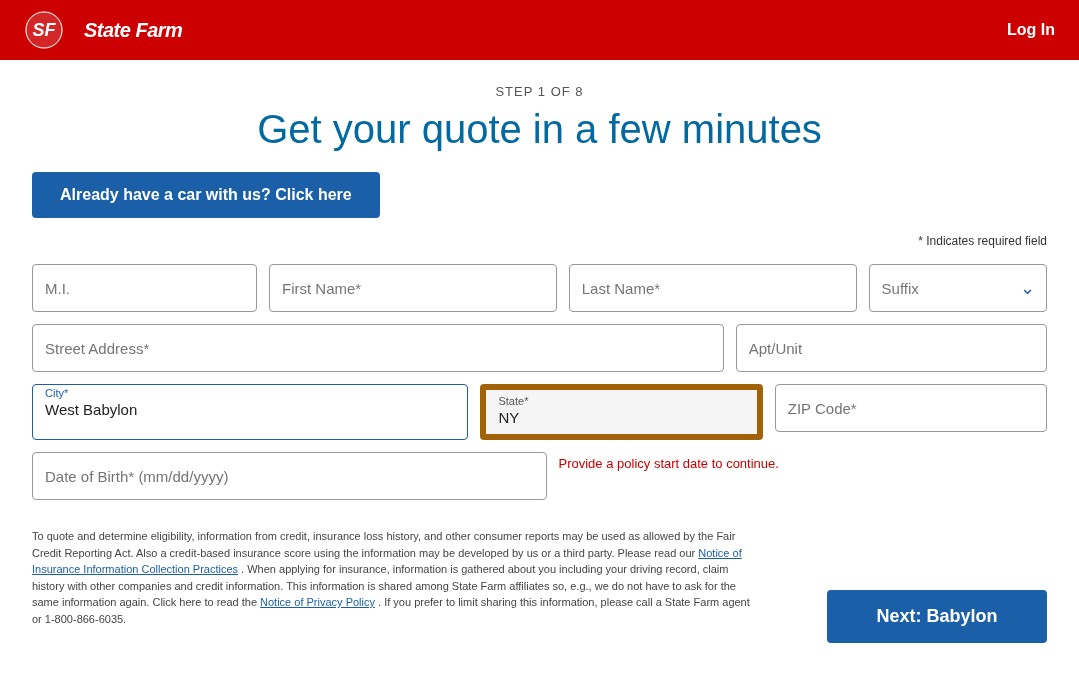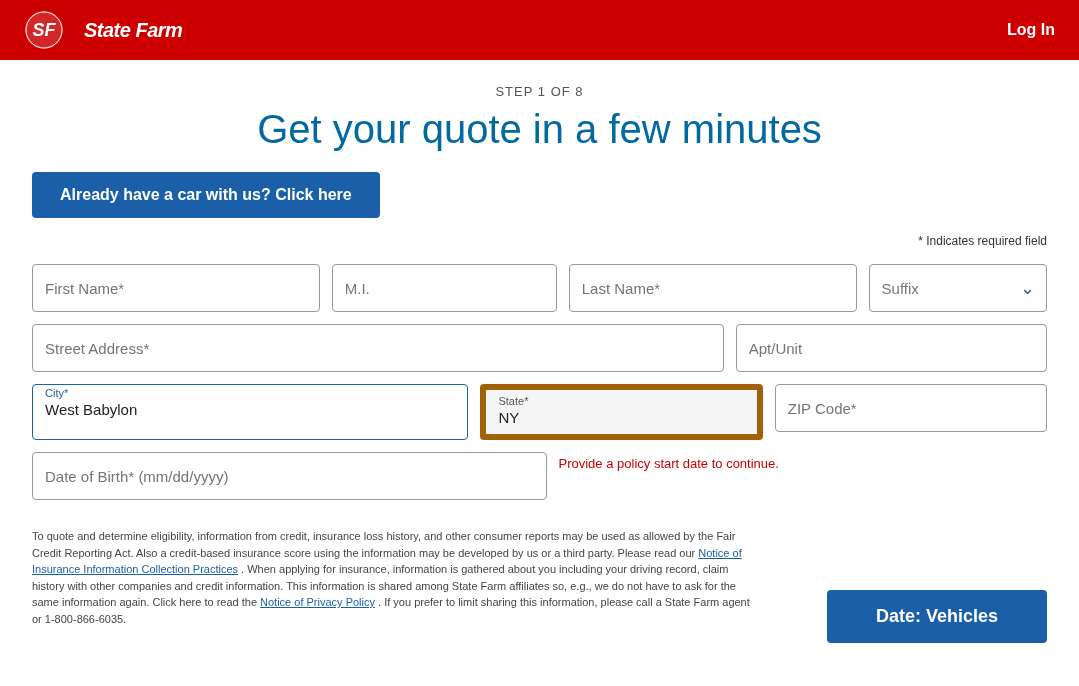--- a/index.html
+++ b/index.html
@@ -259,23 +259,23 @@
 
   <div class="step-label">STEP 1 OF 8</div>
   <h1 class="page-title">Get your quote in a few minutes</h1>
 
   <button class="cta-button">Already have a car with us? Click here</button>
 
   <div class="required-note">* Indicates required field</div>
 
   
   <div class="form-row">
+    <input class="form-input" style="flex: 0.7 1 0%;" type="text" placeholder="M.I.">
+
     <input class="form-input" style="flex: 2.2 1 0%;" type="text" placeholder="First Name*">
-
-    <input class="form-input" style="flex: 0.7 1 0%;" type="text" placeholder="M.I.">
 
     <input class="form-input" style="flex: 2.2 1 0%;" type="text" placeholder="Last Name*">
 
     <div class="select-wrapper" style="flex:1.5;">
       <select class="form-select">
         <option value="">Suffix</option>
         <option value="Jr.">Jr.</option>
         <option value="Sr.">Sr.</option>
         <option value="II">II</option>
         <option value="III">III</option>
@@ -318,16 +318,16 @@
 
   
   <div class="bottom-row">
     <div class="disclaimer">
       <span>To quote and determine eligibility, information from credit, insurance loss history, and other consumer reports may be used as allowed by the Fair Credit Reporting Act. Also a credit-based insurance score using the information may be developed by us or a third party. Please read our </span>
       <a href="#">Notice of Insurance Information Collection Practices</a>
       <span>. When applying for insurance, information is gathered about you including your driving record, claim history with other companies and credit information. This information is shared among State Farm affiliates so, e.g., we do not have to ask for the same information again. Click here to read the </span>
       <a href="#">Notice of Privacy Policy</a>
       <span>. If you prefer to limit sharing this information, please call a State Farm agent or 1-800-866-6035.</span>
     </div>
-    <button class="next-button">Date: Vehicles</button>
+    <button class="next-button">Next: Babylon</button>
   </div>
 
 </div>
 
 </body></html>

